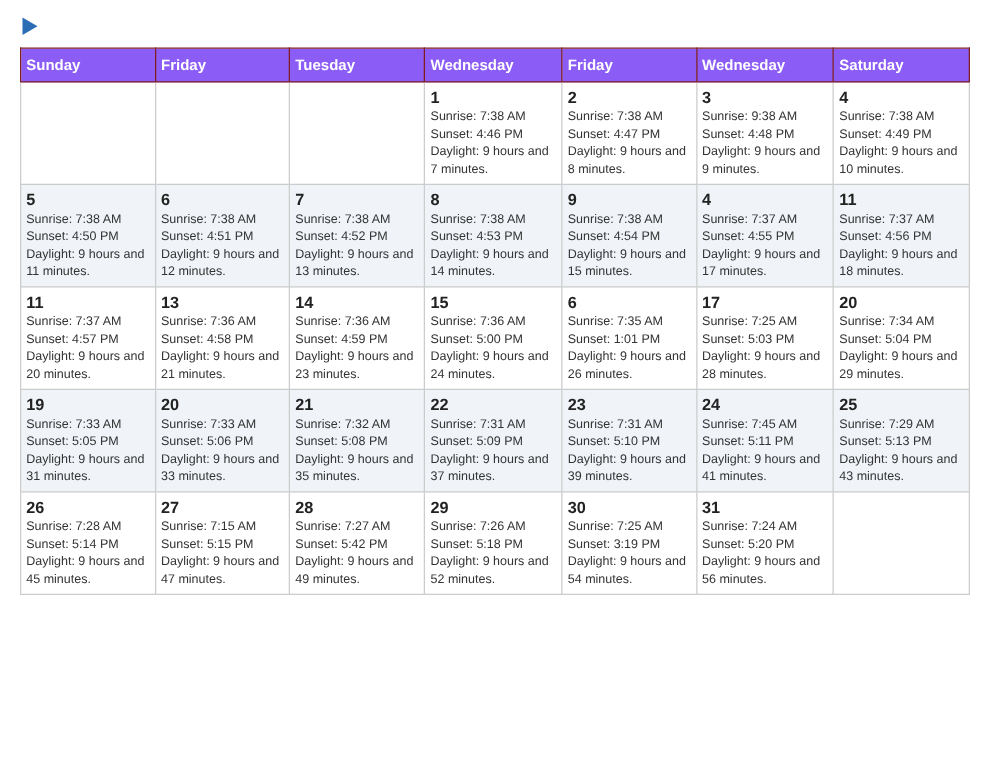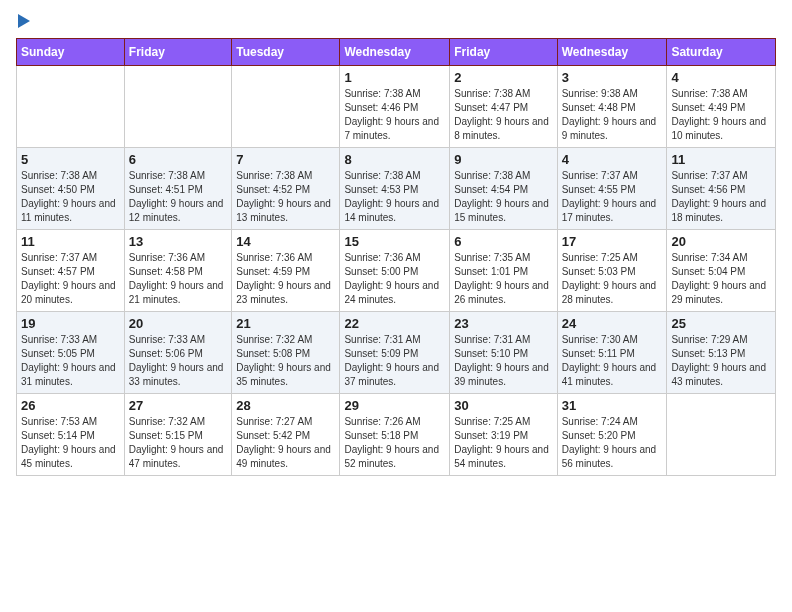--- a/index.html
+++ b/index.html
@@ -267,41 +267,41 @@
 Daylight: 9 hours and 37 minutes.</div>
         </td>
         <td>
           <span class="day-num">23</span>
           <div class="day-info">Sunrise: 7:31 AM
 Sunset: 5:10 PM
 Daylight: 9 hours and 39 minutes.</div>
         </td>
         <td>
           <span class="day-num">24</span>
-          <div class="day-info">Sunrise: 7:30 AM
+          <div class="day-info">Sunrise: 7:45 AM
 Sunset: 5:11 PM
 Daylight: 9 hours and 41 minutes.</div>
         </td>
         <td>
           <span class="day-num">25</span>
           <div class="day-info">Sunrise: 7:29 AM
 Sunset: 5:13 PM
 Daylight: 9 hours and 43 minutes.</div>
         </td>
       </tr>
       <tr class="row-odd">
         <td>
           <span class="day-num">26</span>
-          <div class="day-info">Sunrise: 7:53 AM
+          <div class="day-info">Sunrise: 7:28 AM
 Sunset: 5:14 PM
 Daylight: 9 hours and 45 minutes.</div>
         </td>
         <td>
           <span class="day-num">27</span>
-          <div class="day-info">Sunrise: 7:32 AM
+          <div class="day-info">Sunrise: 7:15 AM
 Sunset: 5:15 PM
 Daylight: 9 hours and 47 minutes.</div>
         </td>
         <td>
           <span class="day-num">28</span>
           <div class="day-info">Sunrise: 7:27 AM
 Sunset: 5:42 PM
 Daylight: 9 hours and 49 minutes.</div>
         </td>
         <td>

